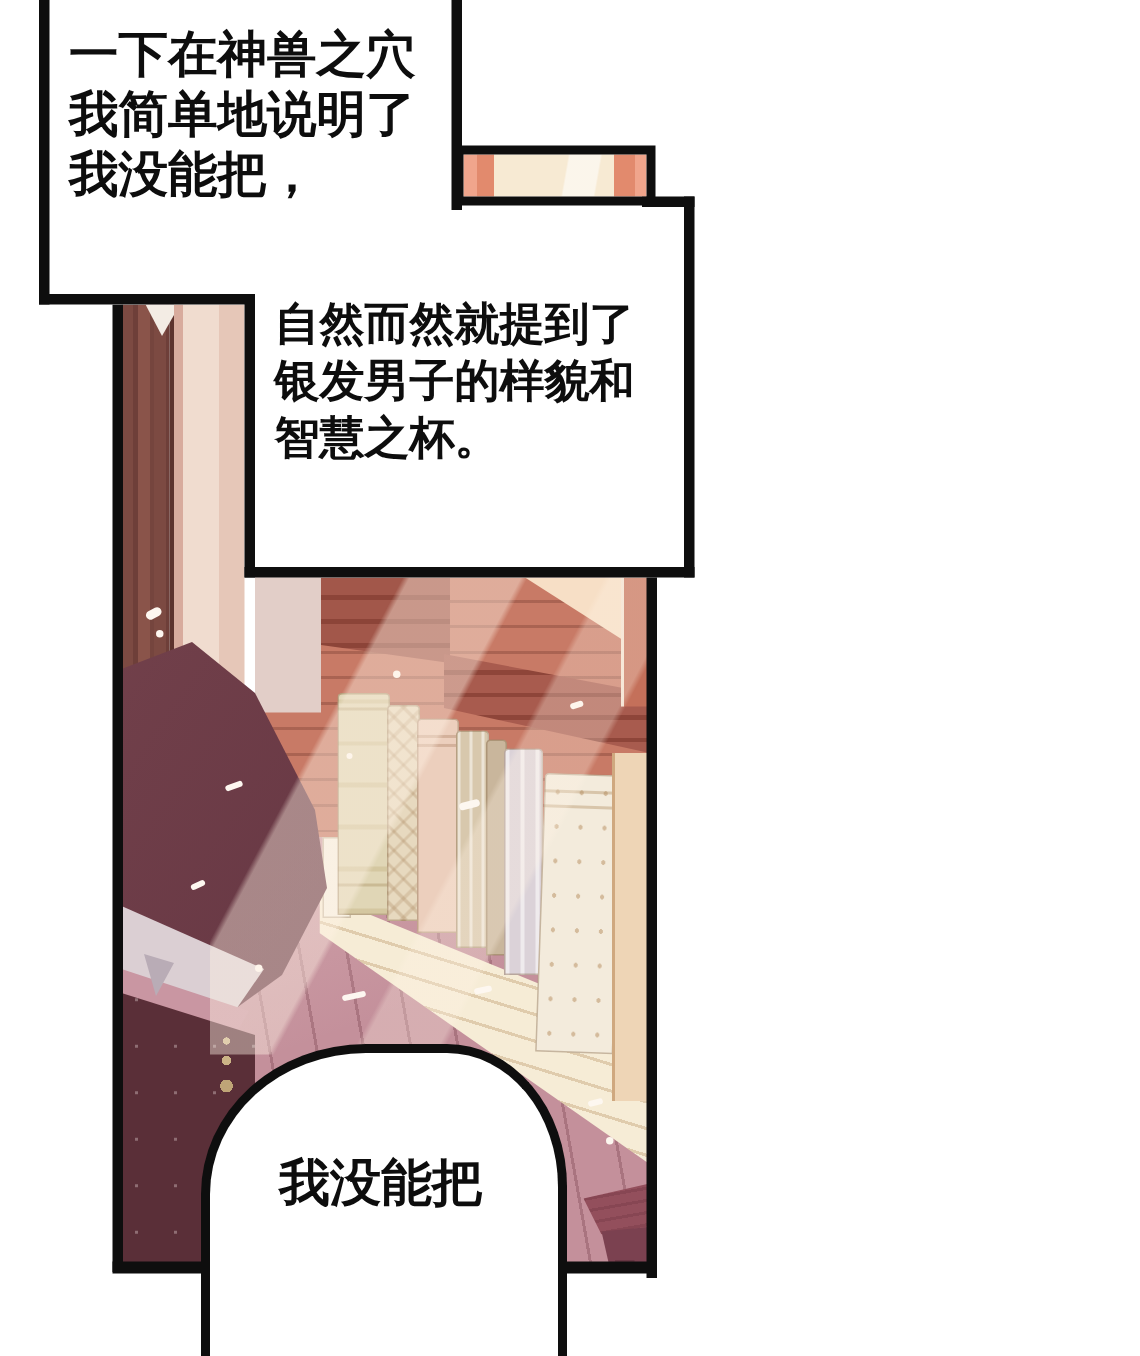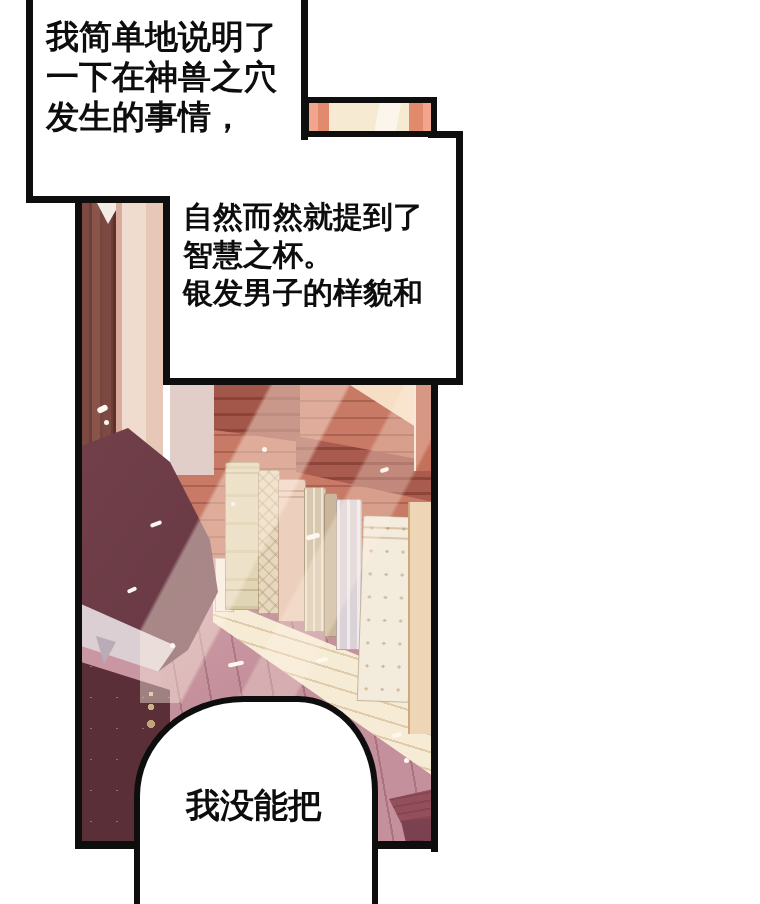--- a/index.html
+++ b/index.html
@@ -6,21 +6,21 @@
   #page{position:relative;width:760px;height:904px;overflow:hidden;background:#fff;
         font-family:"Liberation Sans","DejaVu Sans",sans-serif;}
   .a{position:absolute;}
   .bar{position:absolute;background:#0e0e0e;}
   .wh{position:absolute;background:#ffffff;}
   .clip{position:absolute;left:0;top:0;width:760px;height:904px;pointer-events:none;}
   .sp{position:absolute;background:#fdf7f0;border-radius:4px;}
   .txt{position:absolute;color:#0d0d0d;}
   .txt div{white-space:pre;}
   .serif{font-family:"Liberation Serif","DejaVu Serif",serif;font-weight:600;}
-  .sans{font-family:Liberation Sans, sans-serif;font-weight:700;margin-top:16px;}
+  .sans{font-family:Liberation Sans, sans-serif;font-weight:700;}
   .book{position:absolute;border:1px solid rgba(125,95,60,.38);border-radius:3px 3px 0 0;}
 </style>
 </head>
 <body>
 
 <div id="page">
 
   <div class="a" style="left:81px;top:550px;width:352px;height:298px;
               background:
                 linear-gradient(160deg, rgba(236,206,206,.35) 0%, rgba(236,206,206,0) 45%),
@@ -138,28 +138,28 @@
   <div class="a" style="left:303px;top:97px;width:134px;height:40px;border:6px solid #0e0e0e;box-sizing:border-box;
               background:
                 linear-gradient(100deg, rgba(255,255,255,0) 55%, rgba(255,255,255,.55) 56%, rgba(255,255,255,.55) 72%, rgba(255,255,255,0) 73%),
                 linear-gradient(90deg, #f0a58c 0 9px, #e28a6d 9px 20px, #f7ead3 20px 100px, #e28a6d 100px 114px, #f0a58c 114px 122px);"></div>
 
   <div class="a" style="left:134px;top:696px;width:244px;height:260px;background:#fff;
               border:6px solid #0e0e0e;box-sizing:border-box;
               border-radius:110px 80px 0 0 / 100px 95px 0 0;border-bottom:none;"></div>
 
   <div class="txt serif" style="left:46px;top:17px;font-size:33px;line-height:40px;">
+    <div>一下在神兽之穴</div>
     <div>我简单地说明了</div>
-    <div>一下在神兽之穴</div>
-    <div>发生的事情，</div>
+    <div>我没能把，</div>
   </div>
 
   <div class="txt serif" style="left:183px;top:198px;font-size:30px;line-height:38px;">
     <div>自然而然就提到了</div>
+    <div>银发男子的样貌和</div>
     <div>智慧之杯。</div>
-    <div>银发男子的样貌和</div>
   </div>
 
   <div class="txt sans" style="left:186px;top:770px;font-size:34px;line-height:39px;font-weight:600;">
     <div>我没能把</div>
   </div>
 
 </div>
 
 </body></html>

